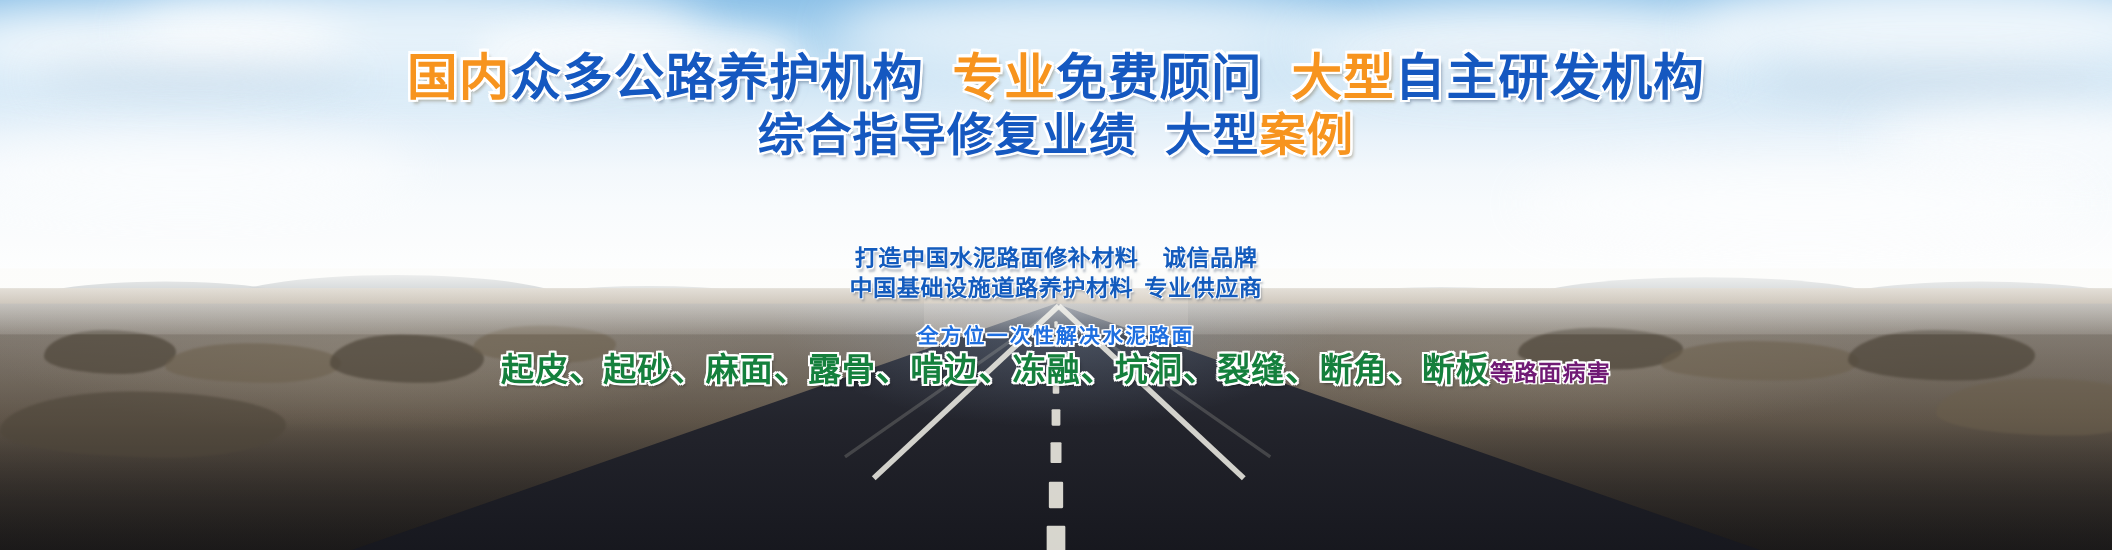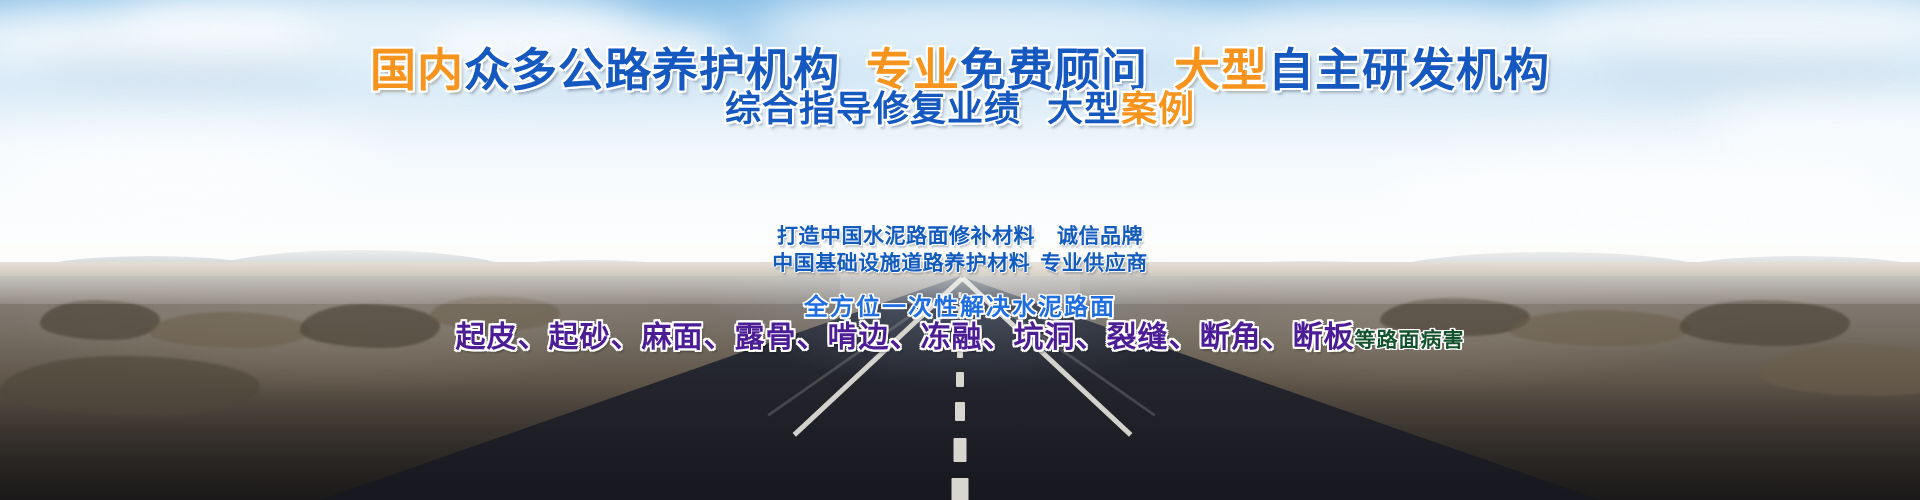--- a/index.html
+++ b/index.html
@@ -113,21 +113,21 @@
 
   
   .text-layer{position:absolute;left:0;top:0;width:1920px;height:500px;}
 
   .hl{
     position:absolute;left:0;width:1920px;text-align:center;
     font-weight:bold;white-space:nowrap;
     letter-spacing:1px;
   }
   .hl1{top:44px;font-size:46px;line-height:52px;}
-  .hl2{top:83px;font-size:36px;line-height:52px;}
+  .hl2{top:97px;font-size:42px;line-height:52px;}
 
   .hl .blue{
     color:#1558c0;
     text-shadow:
       2px 0 0 #fff, -2px 0 0 #fff, 0 2px 0 #fff, 0 -2px 0 #fff,
       2px 2px 0 #fff, -2px 2px 0 #fff, 2px -2px 0 #fff, -2px -2px 0 #fff,
       3px 4px 3px rgba(30,50,80,.35);
   }
   .hl .orange{
     color:#f7941e;
@@ -145,39 +145,39 @@
     letter-spacing:.5px;
     text-shadow:1px 1px 0 #fff, -1px 0 0 #fff, 0 -1px 0 #fff, 2px 3px 2px rgba(40,60,90,.30);
   }
   .mid1{top:222px;}
   .mid2{top:249px;}
   .midgap{display:inline-block;width:22px;}
 
   
   .bot-lead{
     position:absolute;left:0;width:1920px;text-align:center;white-space:nowrap;
-    top:295px;font-weight:bold;font-size:24px;line-height:23px;color:#1f6fe0;
+    top:295px;font-weight:bold;font-size:19px;line-height:23px;color:#1f6fe0;
     letter-spacing:2px;
     text-shadow:
       1.5px 0 0 #fff,-1.5px 0 0 #fff,0 1.5px 0 #fff,0 -1.5px 0 #fff,
       1.5px 1.5px 0 #fff,-1.5px 1.5px 0 #fff,1.5px -1.5px 0 #fff,-1.5px -1.5px 0 #fff;
   }
   .bot-list{
     position:absolute;left:0;width:1920px;text-align:center;white-space:nowrap;
     top:318px;font-weight:bold;font-size:30px;line-height:38px;letter-spacing:1px;
   }
   .bot-list .orange{
-    color:#4c1d95;
+    color:#15803d;
     text-shadow:
       1.8px 0 0 #fff,-1.8px 0 0 #fff,0 1.8px 0 #fff,0 -1.8px 0 #fff,
       1.8px 1.8px 0 #fff,-1.8px 1.8px 0 #fff,1.8px -1.8px 0 #fff,-1.8px -1.8px 0 #fff,
       2px 3px 3px rgba(0,0,0,.45);
   }
   .bot-list .small-blue{
-    font-size:21px;color:#14532d;
+    font-size:21px;color:#701a75;
     text-shadow:
       1.4px 0 0 #fff,-1.4px 0 0 #fff,0 1.4px 0 #fff,0 -1.4px 0 #fff,
       1.4px 1.4px 0 #fff,-1.4px 1.4px 0 #fff,1.4px -1.4px 0 #fff,-1.4px -1.4px 0 #fff;
   }
   .bot-tail{
     position:absolute;left:0;width:1920px;text-align:center;white-space:nowrap;
     top:361px;font-weight:bold;font-size:19px;line-height:24px;color:#2f7ae5;
     letter-spacing:.4px;
     text-shadow:
       1.4px 0 0 #fff,-1.4px 0 0 #fff,0 1.4px 0 #fff,0 -1.4px 0 #fff,

